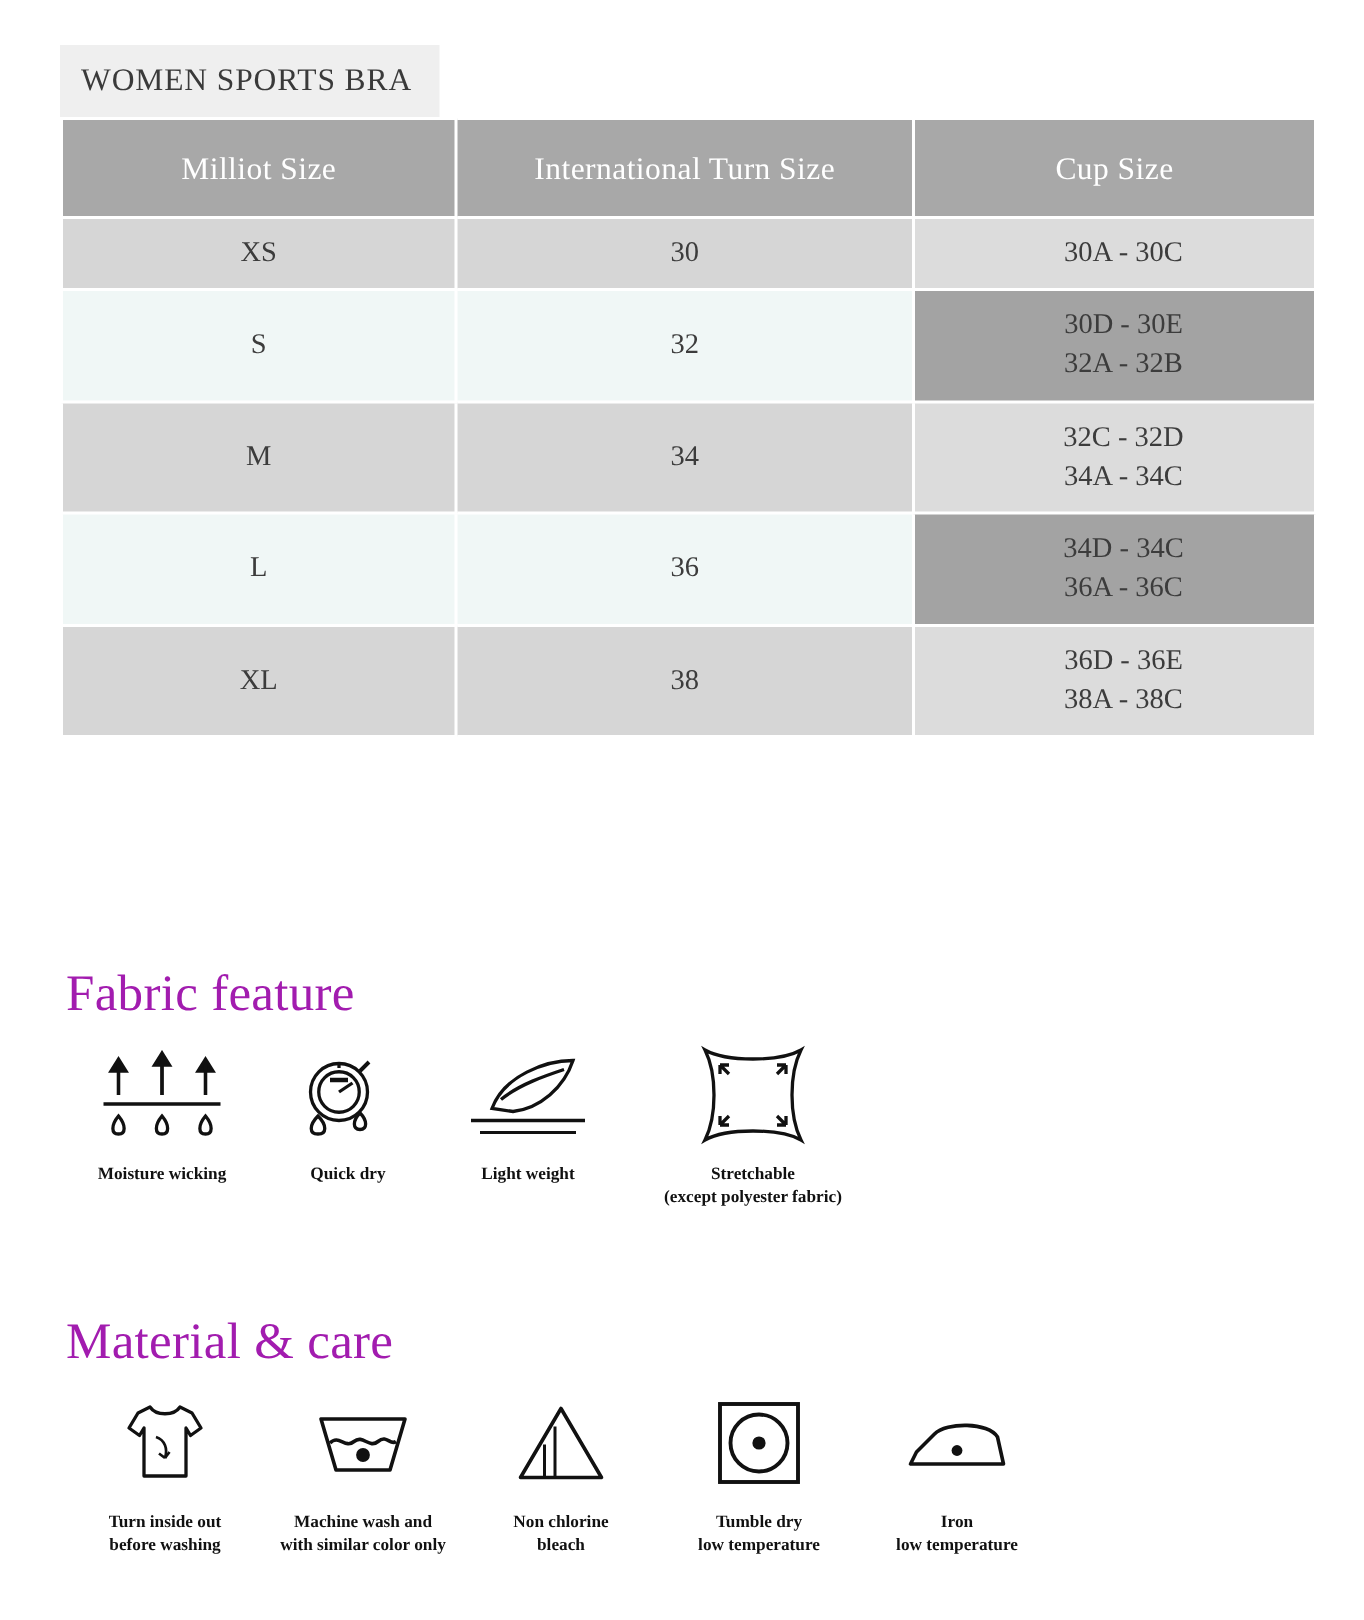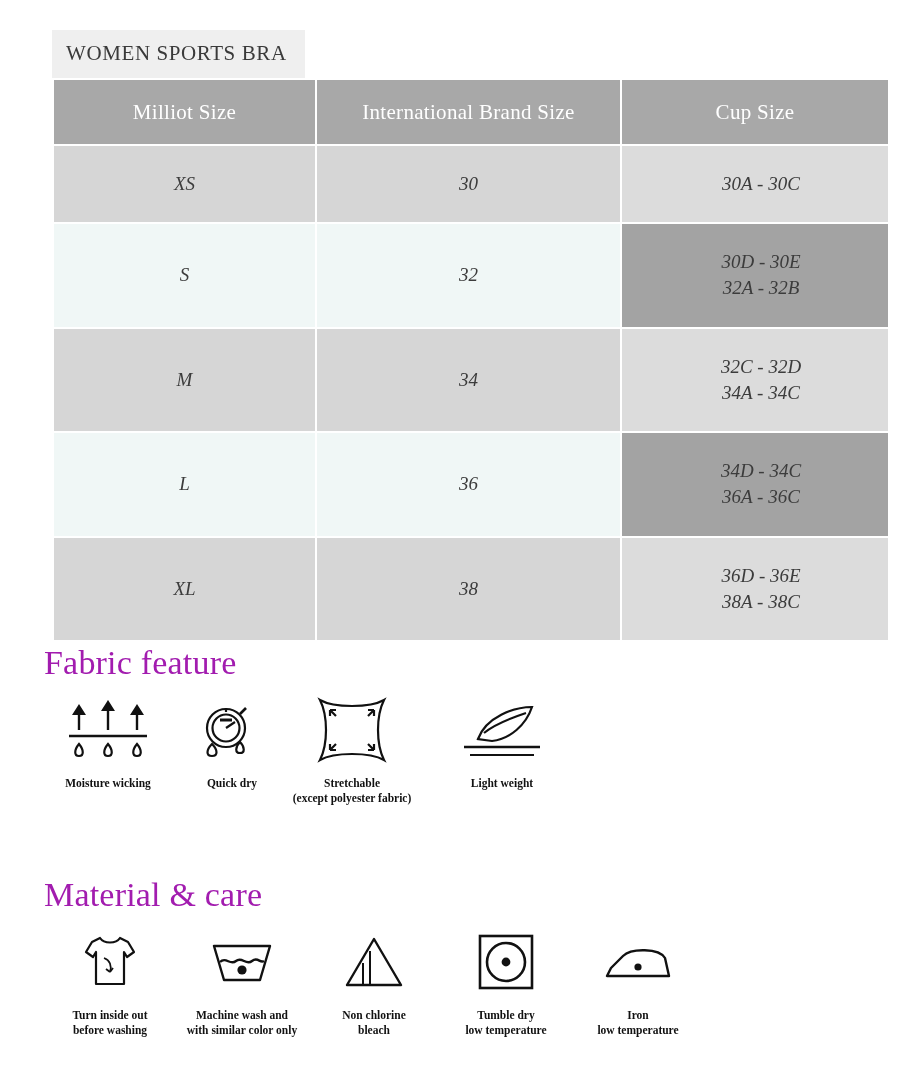--- a/index.html
+++ b/index.html
@@ -12,21 +12,21 @@
     height: 1080px;
     font-family: "Liberation Serif", serif;
     color: #2b2b2b;
     position: relative;
     overflow: hidden;
   }
 
   
   .chart-wrap {
     position: absolute;
-    left: 52px;
+    left: 40px;
     top: 30px;
     width: 836px;
   }
   .chart-title {
     display: inline-block;
     background: #efefef;
     color: #3a3a3a;
     font-size: 21px;
     letter-spacing: .6px;
     padding: 11px 18px 12px 14px;
@@ -49,22 +49,21 @@
     height: 62px;
     border: 2px solid #ffffff;
     letter-spacing: .3px;
   }
   table.size-table td {
     text-align: center;
     font-size: 19px;
     color: #3c3c3c;
     border: 2px solid #ffffff;
     line-height: 1.38;
-    padding: 25px 0;
-    font-style: italic;
+    padding: 10px 0;
   }
   table.size-table tr.odd td { background: #d6d6d6; }
   table.size-table tr.even td { background: #f0f7f6; }
   table.size-table tr.odd td.cup { background: #dcdcdc; }
   table.size-table tr.even td.cup { background: #a3a3a3; }
   td .ln { display: block; margin-left: 12px; }
 
   
   .section-heading {
     position: absolute;
@@ -119,21 +118,21 @@
   <div class="chart-title">WOMEN SPORTS BRA</div>
   <table class="size-table">
     <colgroup>
         <col class="c1">
         <col class="c2">
         <col class="c3">
       </colgroup>
     <thead>
       <tr>
         <th>Milliot Size</th>
-        <th>International Brand Size</th>
+        <th>International Turn Size</th>
         <th>Cup Size</th>
       </tr>
     </thead>
     <tbody>
       <tr class="odd">
         <td>XS</td>
         <td>30</td>
         <td class="cup">
           <span class="ln">30A - 30C</span>
         </td>
@@ -213,48 +212,48 @@
           <path d="M20 46 C14 52 14 58 20 58 C26 58 26 52 20 46 Z"></path>
           <path d="M48 44 C43 49 43 55 48 55 C53 55 53 49 48 44 Z"></path>
         </g>
       </svg>
     </div>
     <div class="icon-label">Quick dry</div>
   </div>
 
   <div class="icon-cell">
     <div class="icon-art">
+      <svg width="92" height="62" viewBox="0 0 92 62">
+        <g fill="none" stroke="#111" stroke-width="2.2">
+          <path d="M22 40 C30 18 58 8 76 8 C70 26 54 40 36 42 Z"></path>
+          <path d="M28 34 C40 24 58 18 70 14"></path>
+          <path d="M8 48 L84 48" stroke-width="2.4"></path>
+          <path d="M14 56 L78 56" stroke-width="2"></path>
+        </g>
+      </svg>
+    </div>
+    <div class="icon-label">Light weight</div>
+  </div>
+
+  <div class="icon-cell">
+    <div class="icon-art">
       <svg width="80" height="72" viewBox="0 0 80 72">
         <g fill="none" stroke="#111" stroke-width="2.2">
           <path d="M8 6 C22 14 58 14 72 6 C64 22 64 50 72 66 C58 58 22 58 8 66 C16 50 16 22 8 6 Z"></path>
           <path d="M24 22 L18 16 M18 16 L24 16 M18 16 L18 22"></path>
           <path d="M56 22 L62 16 M62 16 L56 16 M62 16 L62 22"></path>
           <path d="M24 50 L18 56 M18 56 L24 56 M18 56 L18 50"></path>
           <path d="M56 50 L62 56 M62 56 L56 56 M62 56 L62 50"></path>
         </g>
       </svg>
     </div>
     <div class="icon-label">Stretchable
 (except polyester fabric)</div>
   </div>
 
-  <div class="icon-cell">
-    <div class="icon-art">
-      <svg width="92" height="62" viewBox="0 0 92 62">
-        <g fill="none" stroke="#111" stroke-width="2.2">
-          <path d="M22 40 C30 18 58 8 76 8 C70 26 54 40 36 42 Z"></path>
-          <path d="M28 34 C40 24 58 18 70 14"></path>
-          <path d="M8 48 L84 48" stroke-width="2.4"></path>
-          <path d="M14 56 L78 56" stroke-width="2"></path>
-        </g>
-      </svg>
-    </div>
-    <div class="icon-label">Light weight</div>
-  </div>
-
 </div>
 
 <div class="section-heading" id="material-heading">Material &amp; care</div>
 
 <div class="icon-row" id="material-row">
 
   <div class="icon-cell">
     <div class="icon-art">
       <svg width="64" height="64" viewBox="0 0 64 64">
         <g fill="none" stroke="#111" stroke-width="2.2" stroke-linejoin="round">

